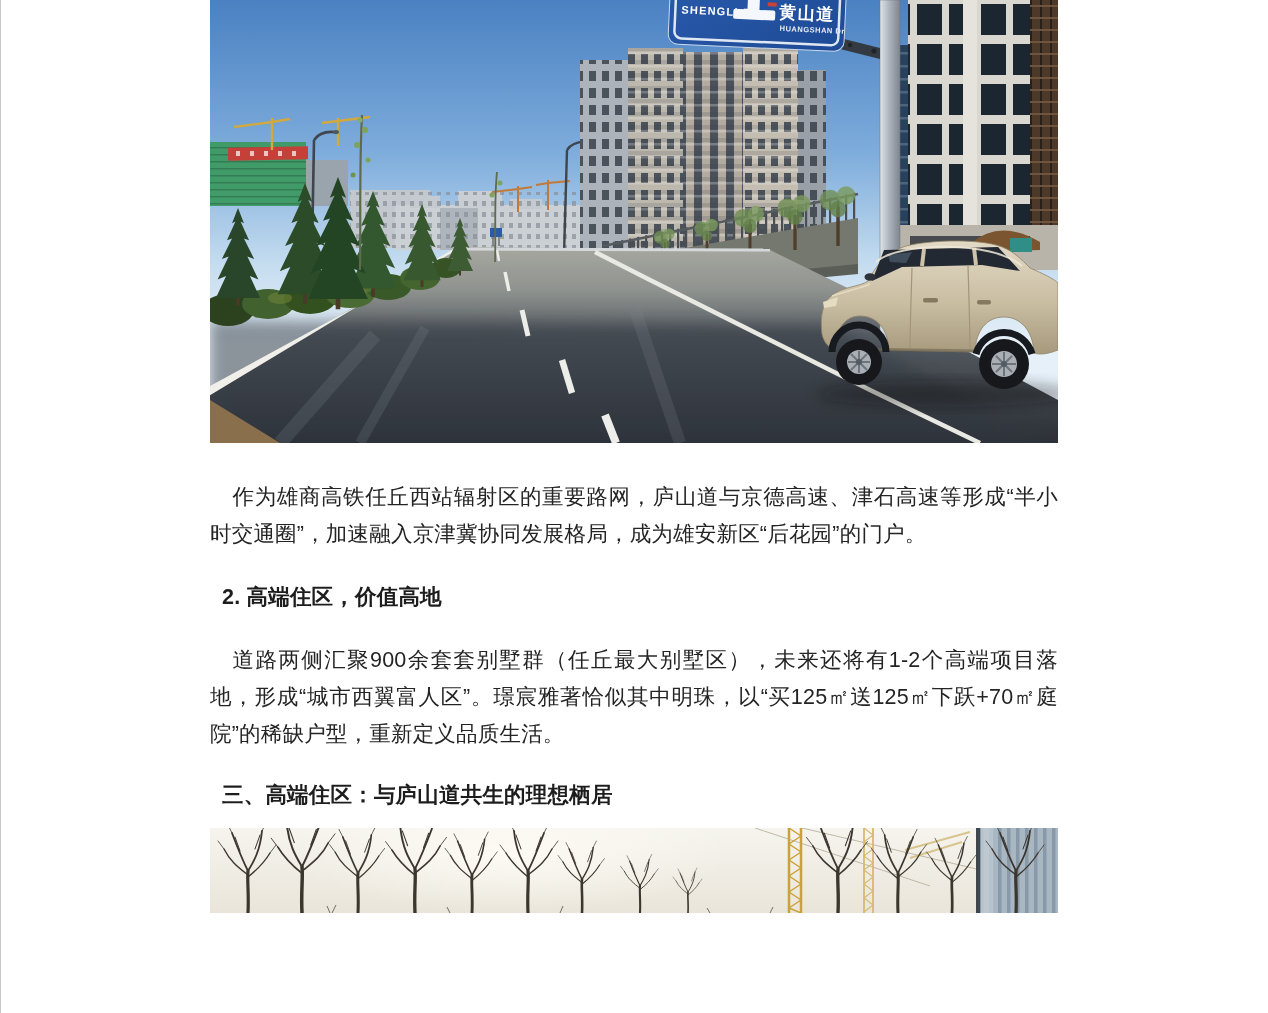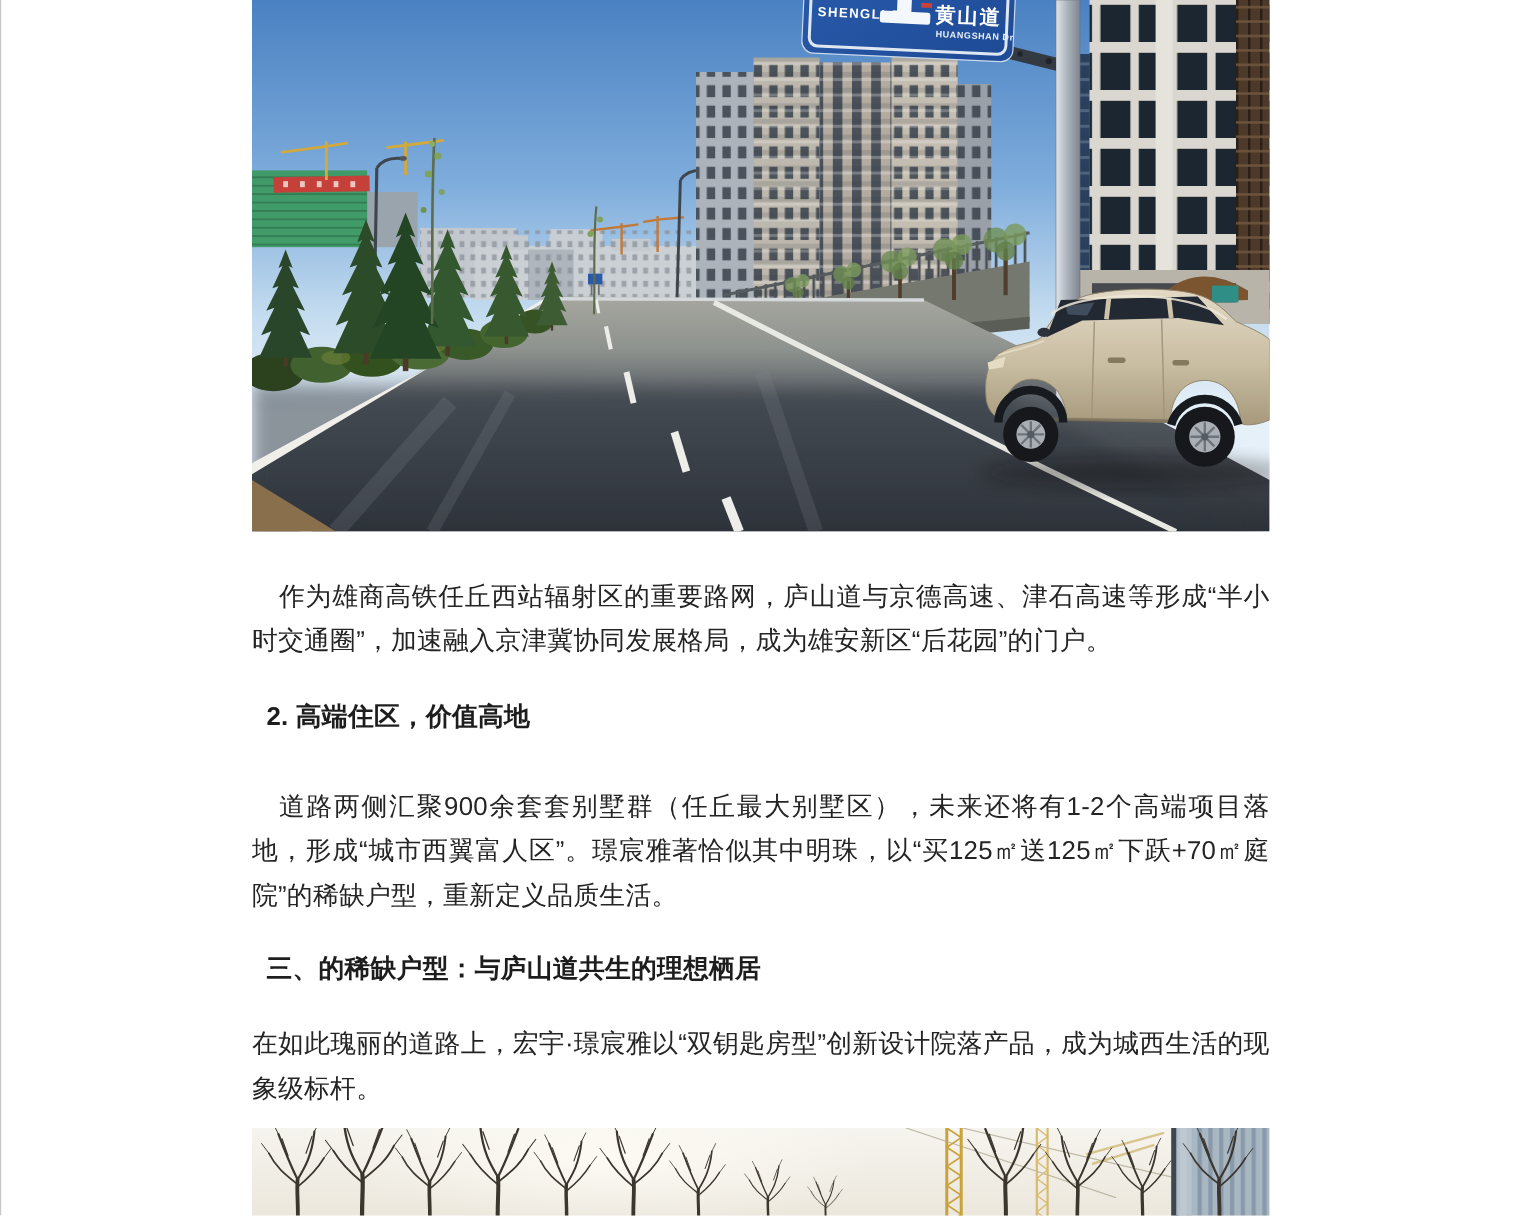--- a/index.html
+++ b/index.html
@@ -16,21 +16,21 @@
     margin:0;font-size:21.5px;line-height:37px;color:#242424;
     text-align:justify;letter-spacing:0.2px;font-weight:400;
   }
   .indent{text-indent:1.05em;}
   .heading{
     margin:12px;font-size:21.5px;line-height:37px;color:#1d1d1d;
     font-weight:700;letter-spacing:0.2px;
   }
   .mt-p1{margin-top:36px;}
   .mt-h2{margin-top:26px;}
-  .mt-p2{margin-top:38px;}
+  .mt-p2{margin-top:26px;}
   .mt-h3{margin-top:24px;}
   .mt-p3{margin-top:26px;}
   .mt-fig2{margin-top:14px;}
   .sign-text{font-family:"Liberation Sans","DejaVu Sans",sans-serif;}
 </style>
 </head>
 <body>
 
 <div class="edge-line"></div>
 
@@ -344,23 +344,22 @@
       </g>
     </svg>
   </figure>
 
   <p class="para indent mt-p1">作为雄商高铁任丘西站辐射区的重要路网，庐山道与京德高速、津石高速等形成“半小时交通圈”，加速融入京津冀协同发展格局，成为雄安新区“后花园”的门户。</p>
 
   <h2 class="heading mt-h2">2. 高端住区，价值高地</h2>
 
   <p class="para indent mt-p2">道路两侧汇聚900余套套别墅群（任丘最大别墅区），未来还将有1-2个高端项目落地，形成“城市西翼富人区”。璟宸雅著恰似其中明珠，以“买125㎡送125㎡下跃+70㎡庭院”的稀缺户型，重新定义品质生活。</p>
 
-  <h3 class="heading mt-h3">三、的稀缺户型：与庐山道共生的理想栖居</h3>
-
-  <p class="para mt-p3">在如此瑰丽的道路上，宏宇·璟宸雅以“双钥匙房型”创新设计院落产品，成为城西生活的现象级标杆。</p>
+  <h3 class="heading mt-h3">三、高端住区：与庐山道共生的理想栖居</h3>
+
 
   <figure class="mt-fig2">
     <svg width="848" height="85" viewBox="0 0 848 85" xmlns="http://www.w3.org/2000/svg">
       <defs>
         <linearGradient id="sky2" x1="0" y1="0" x2="0" y2="1">
           <stop offset="0" stop-color="#F6F4EE"></stop>
           <stop offset="1" stop-color="#E9E5DA"></stop>
         </linearGradient>
         <pattern id="bstripe" width="9" height="10" patternUnits="userSpaceOnUse">
           <rect width="9" height="10" fill="#A9B7C3"></rect>

